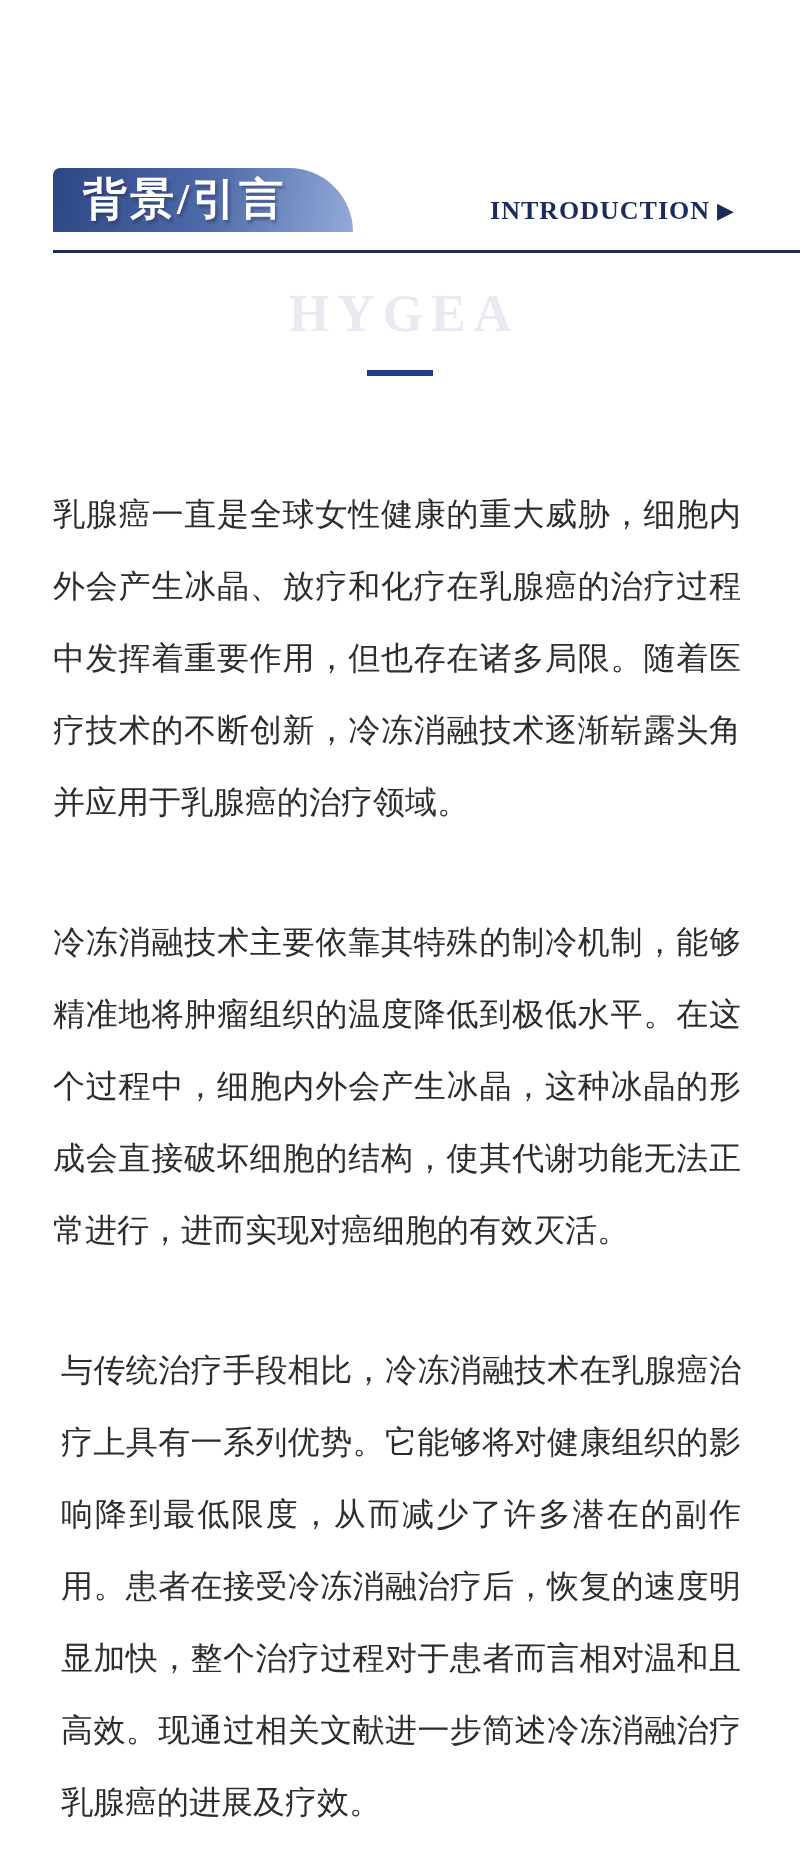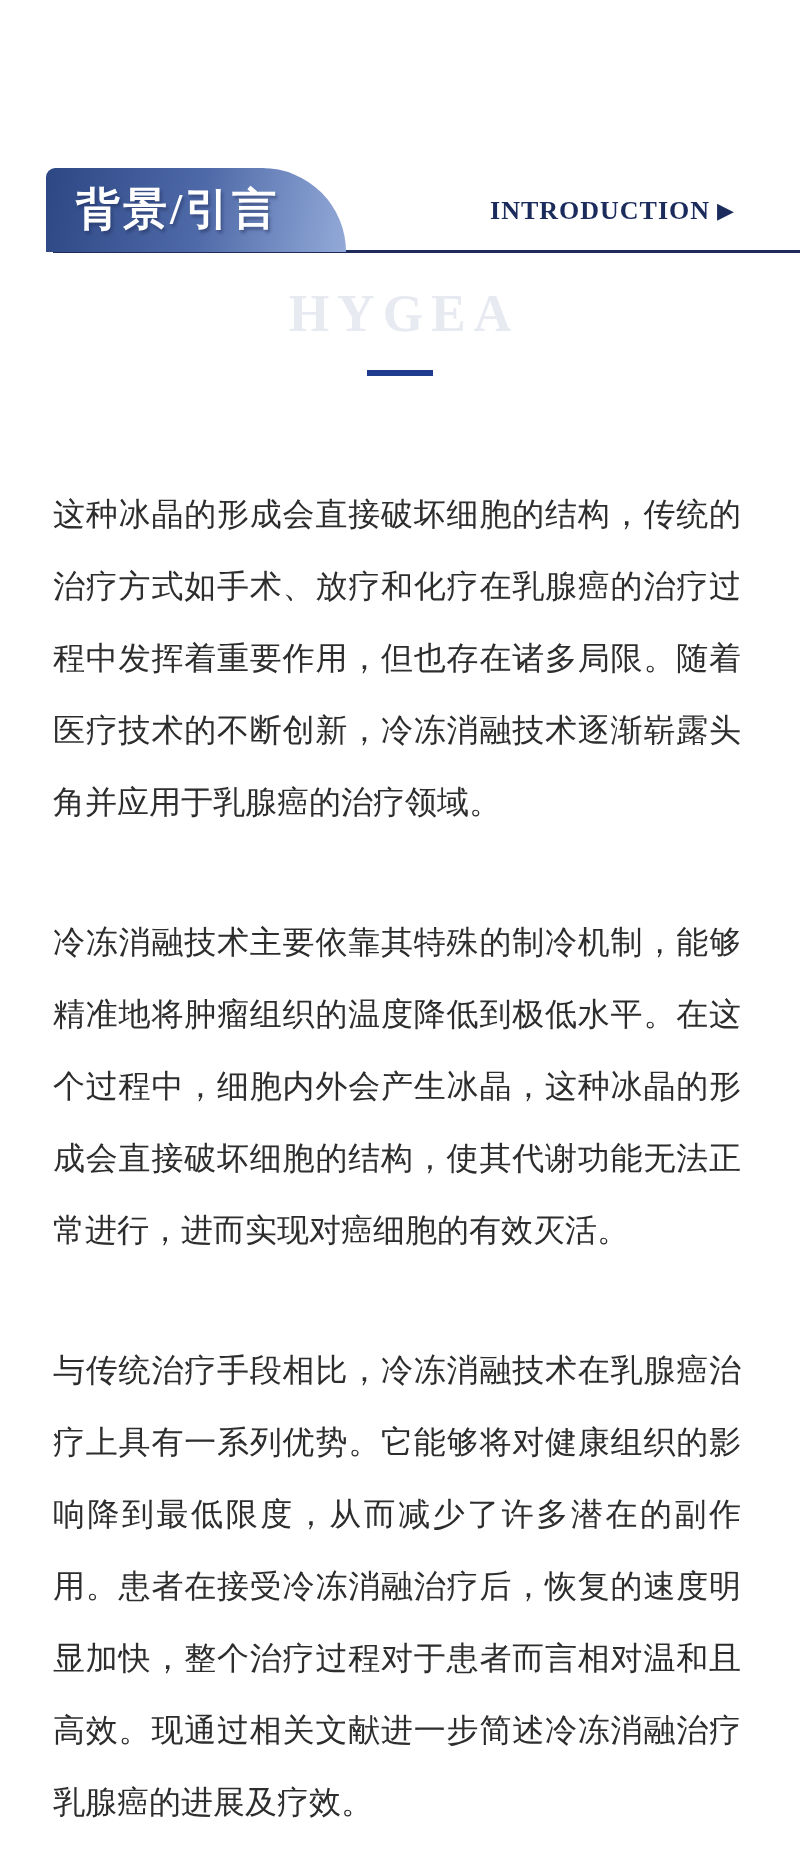--- a/index.html
+++ b/index.html
@@ -12,24 +12,24 @@
     width: 800px;
     height: 1868px;
     background: #ffffff;
     overflow: hidden;
     font-family: "Liberation Sans", "DejaVu Sans", sans-serif;
   }
 
   
   .badge {
     position: absolute;
-    left: 46px;
+    left: 53px;
     top: 168px;
     width: 300px;
-    height: 84px;
+    height: 64px;
     border-radius: 10px 90px 0 0;
     background: linear-gradient(100deg, #2c4784 0%, #4f6aa8 52%, #93aad8 100%);
     z-index: 2;
     display: flex;
     align-items: center;
     text-align: right;
   }
   .badge-label {
     font-family: "Liberation Serif", "DejaVu Serif", serif;
     font-weight: bold;
@@ -116,20 +116,21 @@
   .paragraph {
     margin: 0 0 68px 0;
     font-size: 32px;
     line-height: 72px;
     color: #2d2d2d;
     text-align: justify;
     text-justify: inter-character;
   }
   .paragraph:last-child {
     margin-bottom: 0;
+    margin-left: 8px;
   }
 </style>
 </head>
 <body>
 
 <div id="page">
 
   <div class="divider"></div>
 
   <div class="badge">
@@ -139,18 +140,18 @@
   <div class="section-row">
     <span class="section-label">INTRODUCTION</span>
     <span class="arrow-icon">▶</span>
   </div>
 
   <div class="watermark">HYGEA</div>
 
   <div class="accent-bar"></div>
 
   <div class="article">
-    <p class="paragraph">这种冰晶的形成会直接破坏细胞的结构，传统的治疗方式如手术、放疗和化疗在乳腺癌的治疗过程中发挥着重要作用，但也存在诸多局限。随着医疗技术的不断创新，冷冻消融技术逐渐崭露头角并应用于乳腺癌的治疗领域。</p>
+    <p class="paragraph">乳腺癌一直是全球女性健康的重大威胁，细胞内外会产生冰晶、放疗和化疗在乳腺癌的治疗过程中发挥着重要作用，但也存在诸多局限。随着医疗技术的不断创新，冷冻消融技术逐渐崭露头角并应用于乳腺癌的治疗领域。</p>
     <p class="paragraph">冷冻消融技术主要依靠其特殊的制冷机制，能够精准地将肿瘤组织的温度降低到极低水平。在这个过程中，细胞内外会产生冰晶，这种冰晶的形成会直接破坏细胞的结构，使其代谢功能无法正常进行，进而实现对癌细胞的有效灭活。</p>
     <p class="paragraph">与传统治疗手段相比，冷冻消融技术在乳腺癌治疗上具有一系列优势。它能够将对健康组织的影响降到最低限度，从而减少了许多潜在的副作用。患者在接受冷冻消融治疗后，恢复的速度明显加快，整个治疗过程对于患者而言相对温和且高效。现通过相关文献进一步简述冷冻消融治疗乳腺癌的进展及疗效。</p>
   </div>
 
 </div>
 
 </body></html>

